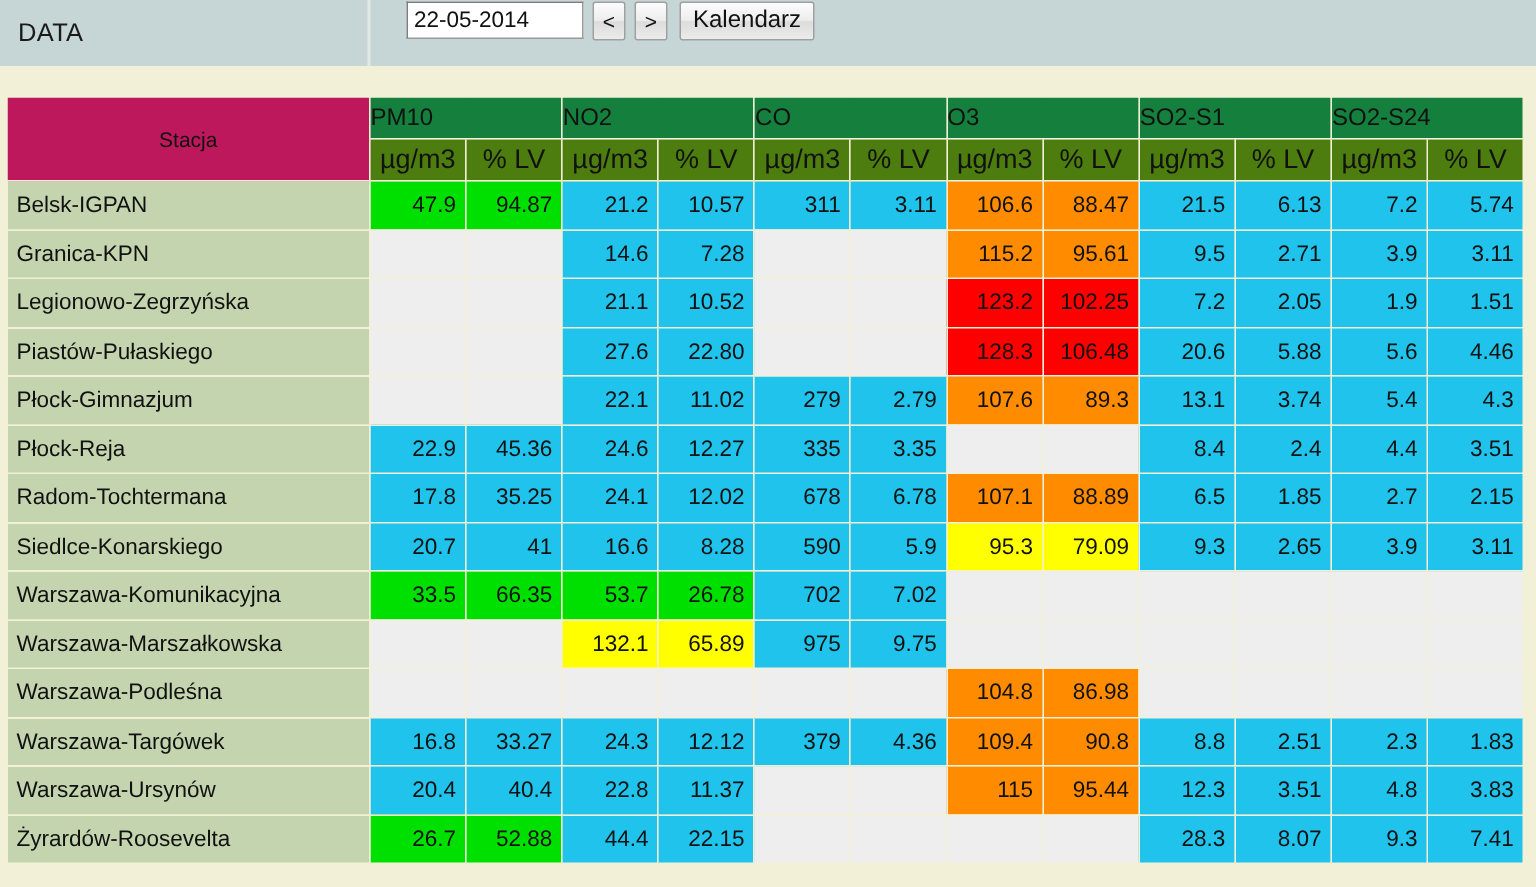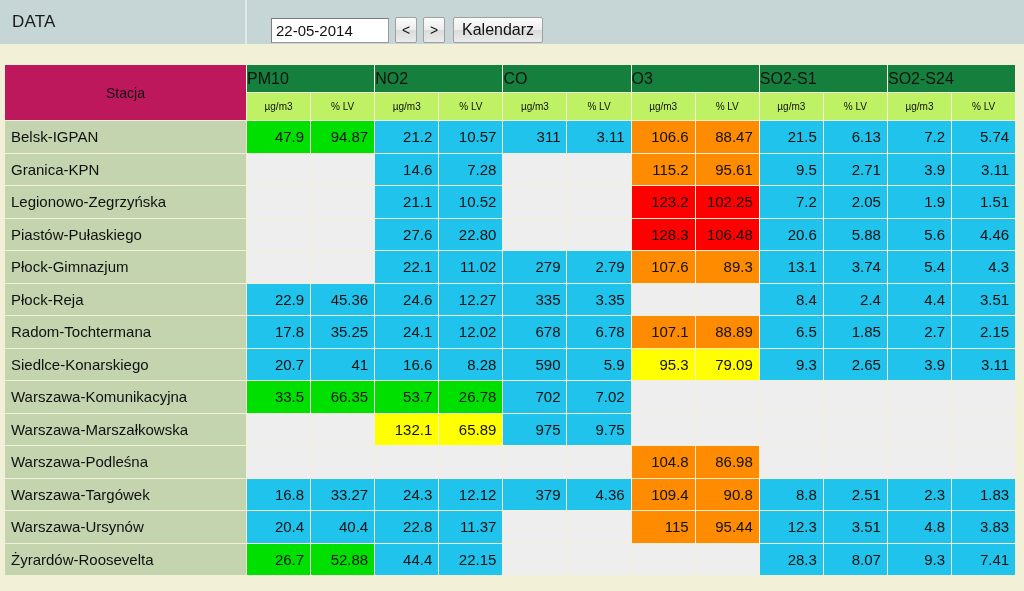--- a/index.html
+++ b/index.html
@@ -24,21 +24,21 @@
     background: #c6d6d6;
   }
   #data-label {
     margin-left: 12px;
     font-size: 17px;
     color: #1a1a1a;
     letter-spacing: .2px;
   }
   #controls {
     flex: 1; height: 42px;
-    display: flex; align-items: flex-end;
+    display: flex; align-items: flex-start;
     padding-left: 24px;
     gap: 6px;
   }
   #date-input {
     width: 118px; height: 25px;
     background: #ffffff;
     border: 1px solid #9a9a9a;
     border-top-color: #7d7d7d;
     border-left-color: #7d7d7d;
     font-family: "Liberation Sans", sans-serif;
@@ -106,22 +106,22 @@
   
   th.grp {
     height: 28px;
     background: #15803d;
     font-size: 16px;
     text-align: left;
     color: #141414;
   }
   th.unit {
     height: 28px;
-    background: #bef264;
-    font-size: 10px;
+    background: #4d7c0f;
+    font-size: 18px;
     color: #141414;
   }
   th.stacja {
     background: #be185d;
     font-size: 14px;
     text-align: center;
     color: #141414;
     width: 242px;
   }
   td.station {

